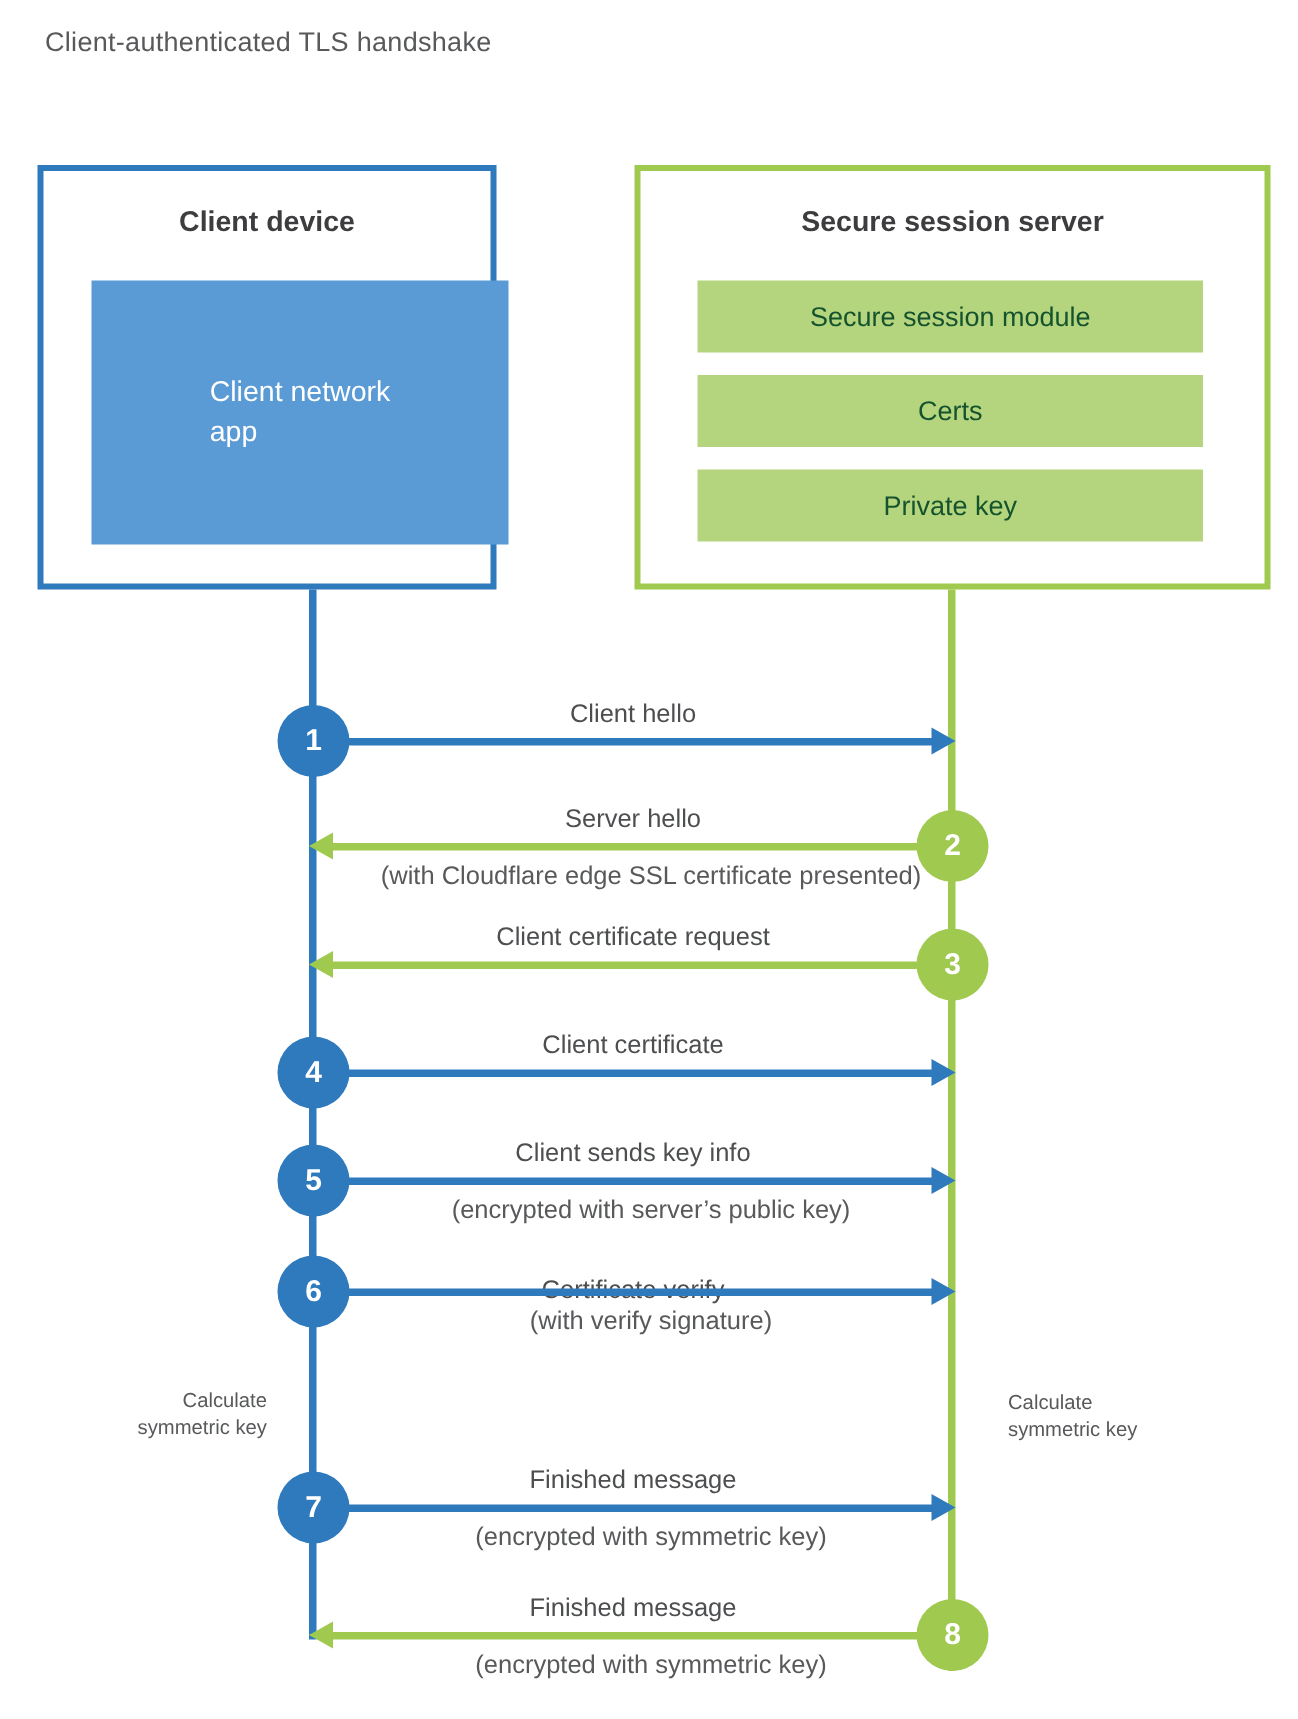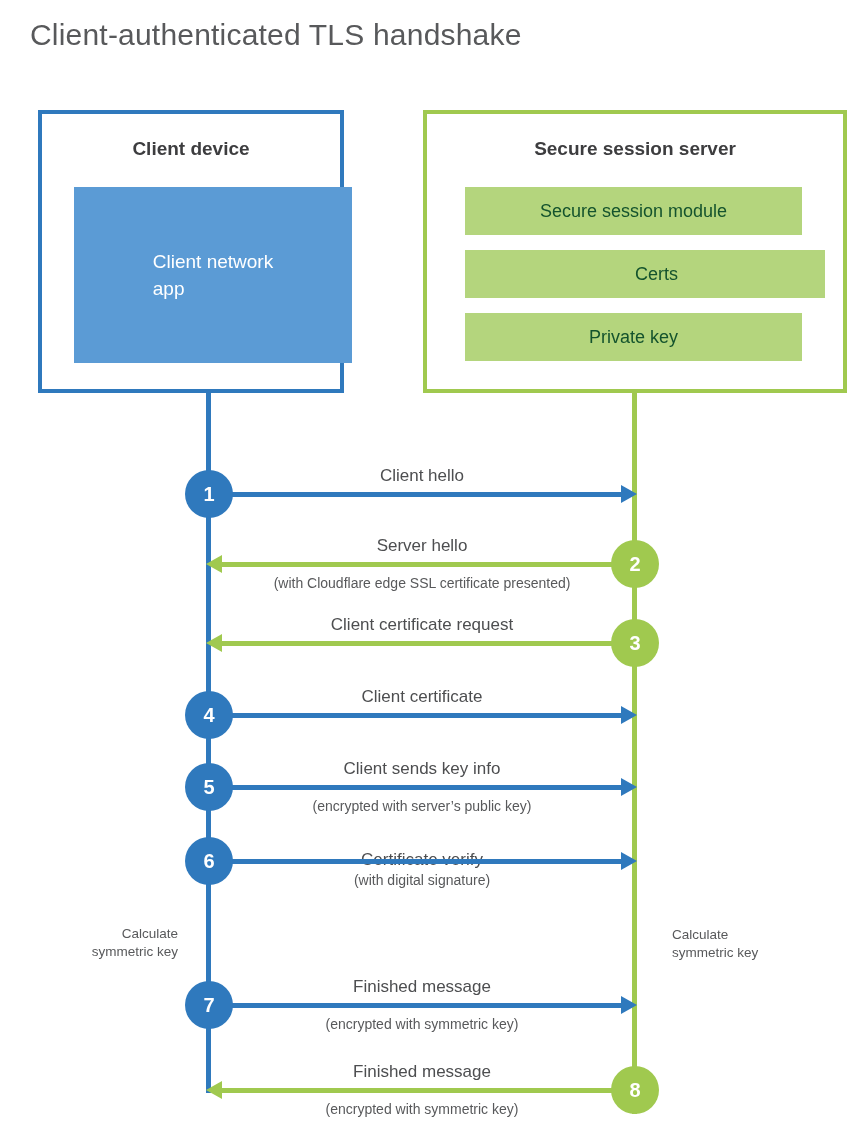--- a/index.html
+++ b/index.html
@@ -10,66 +10,66 @@
     --ink-dark:#3d3d3f;
     --ink:#4d4e50;
     --ink-soft:#58595b;
   }
   html,body{margin:0;padding:0;background:#ffffff;}
   body{font-family:"Liberation Sans","DejaVu Sans",sans-serif;}
   .canvas{position:relative;width:865px;height:1146px;background:#fff;overflow:hidden;}
 
   .diagram-title{
     position:absolute;left:30px;top:18px;
-    font-size:30px;font-weight:300;color:var(--ink-soft);letter-spacing:.2px;
+    font-size:18px;font-weight:300;color:var(--ink-soft);letter-spacing:.2px;
   }
 
   
   .outline-box{position:absolute;background:#fff;box-sizing:border-box;}
-  .client-box{left:38px;top:110px;width:306px;height:283px;border:4px solid var(--blue);}
+  .client-box{left:25px;top:110px;width:306px;height:283px;border:4px solid var(--blue);}
   .server-box{left:423px;top:110px;width:424px;height:283px;border:4px solid var(--green);}
   .box-heading{
     position:absolute;left:0;right:0;top:24px;text-align:center;
     font-size:19px;font-weight:bold;color:var(--ink-dark);
   }
   .client-app{
     position:absolute;left:32px;top:73px;width:278px;height:176px;
     background:var(--blue-light);color:#fff;font-size:19px;line-height:27px;
     display:flex;align-items:center;justify-content:center;text-align:left;
     white-space:pre-line;
   }
   .server-bar{
     position:absolute;left:38px;width:337px;height:48px;
     background:var(--green-light);color:#14532d;font-size:18px;
     display:flex;align-items:center;justify-content:center;text-align:center;
   }
   .server-bar.b0{top:73px;}
-  .server-bar.b1{top:136px;padding-left:23px;}
+  .server-bar.b1{top:136px;}
   .server-bar.b2{top:199px;}
 
   
   .lifeline{position:absolute;width:5px;top:393px;}
   .lifeline.blue{left:206px;height:700px;background:var(--blue);}
   .lifeline.green{left:632px;height:721px;background:var(--green);}
 
   
   .arrow-bar{position:absolute;height:5px;}
   .arrow-bar.blue{background:var(--blue);}
   .arrow-bar.green{background:var(--green);}
   .head{position:absolute;width:0;height:0;border-top:9px solid transparent;border-bottom:9px solid transparent;}
   .head.right{border-left:16px solid var(--blue);}
   .head.left{border-right:16px solid var(--green);}
 
   .arrow-label{
     position:absolute;left:211px;width:422px;text-align:center;
     font-size:17px;line-height:20px;color:var(--ink);
   }
   .arrow-sub{
-    position:absolute;left:211px;width:422px;text-align:center;
-    font-size:14px;line-height:17px;color:var(--ink-soft);
+    position:absolute;left:223px;width:422px;text-align:center;
+    font-size:17px;line-height:17px;color:var(--ink-soft);
   }
 
   
   .circle{
     position:absolute;width:48px;height:48px;border-radius:50%;
     display:flex;align-items:center;justify-content:center;
     color:#fff;font-size:20px;font-weight:bold;
   }
   .circle.blue{background:var(--blue);}
   .circle.green{background:var(--green);}
@@ -140,21 +140,21 @@
     <div class="arrow-bar blue" style="left:209px;top:785px;width:414px"></div>
     <div class="head right" style="left:621px;top:778px"></div>
     <div class="arrow-sub" style="top:798px">(encrypted with server’s public key)</div>
     <div class="circle blue" style="left:185px;top:763px">5</div>
   </div>
 
   <div>
     <div class="arrow-label" style="top:850px">Certificate verify</div>
     <div class="arrow-bar blue" style="left:209px;top:859px;width:414px"></div>
     <div class="head right" style="left:621px;top:852px"></div>
-    <div class="arrow-sub" style="top:872px">(with digital signature)</div>
+    <div class="arrow-sub" style="top:872px">(with verify signature)</div>
     <div class="circle blue" style="left:185px;top:837px">6</div>
   </div>
 
   <div>
     <div class="arrow-label" style="top:977px">Finished message</div>
     <div class="arrow-bar blue" style="left:209px;top:1003px;width:414px"></div>
     <div class="head right" style="left:621px;top:996px"></div>
     <div class="arrow-sub" style="top:1016px">(encrypted with symmetric key)</div>
     <div class="circle blue" style="left:185px;top:981px">7</div>
   </div>

